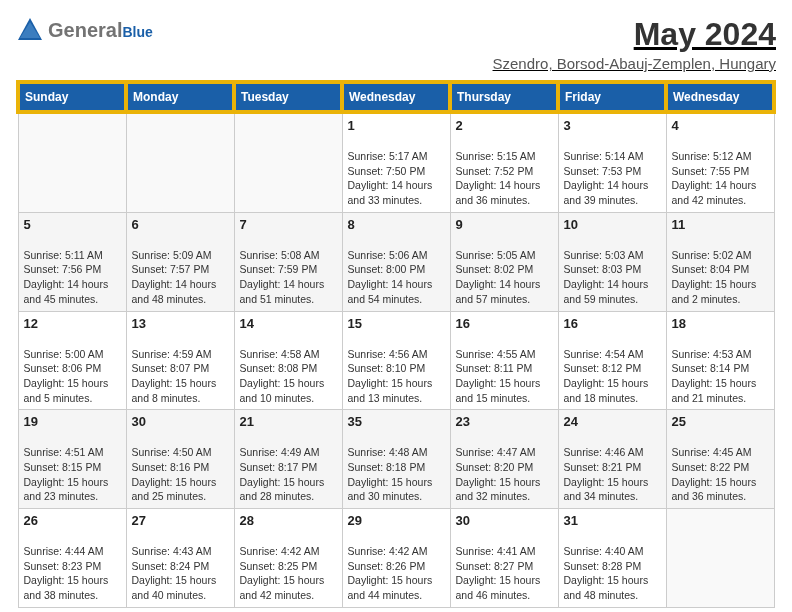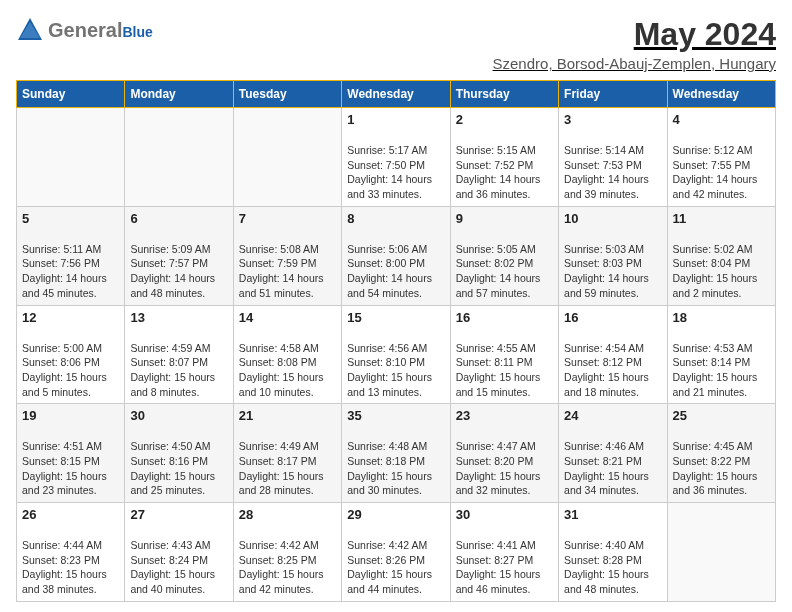--- a/index.html
+++ b/index.html
@@ -45,21 +45,21 @@
       margin-top: 8px;
       font-size: 11px;
     }
     .calendar thead tr th {
       background-color: #1a5fa8;
       color: #fff;
       text-align: left;
       padding: 6px 5px;
       font-size: 12px;
       font-weight: bold;
-      border: 1px solid #eab308;
+      border: 4px solid #eab308;
     }
     .calendar tbody tr td {
       border: 1px solid #ccc;
       vertical-align: top;
       padding: 4px 5px;
       width: calc(100% / 7);
       height: 80px;
       background: #fff;
     }
     .calendar tbody tr:nth-child(even) td {

